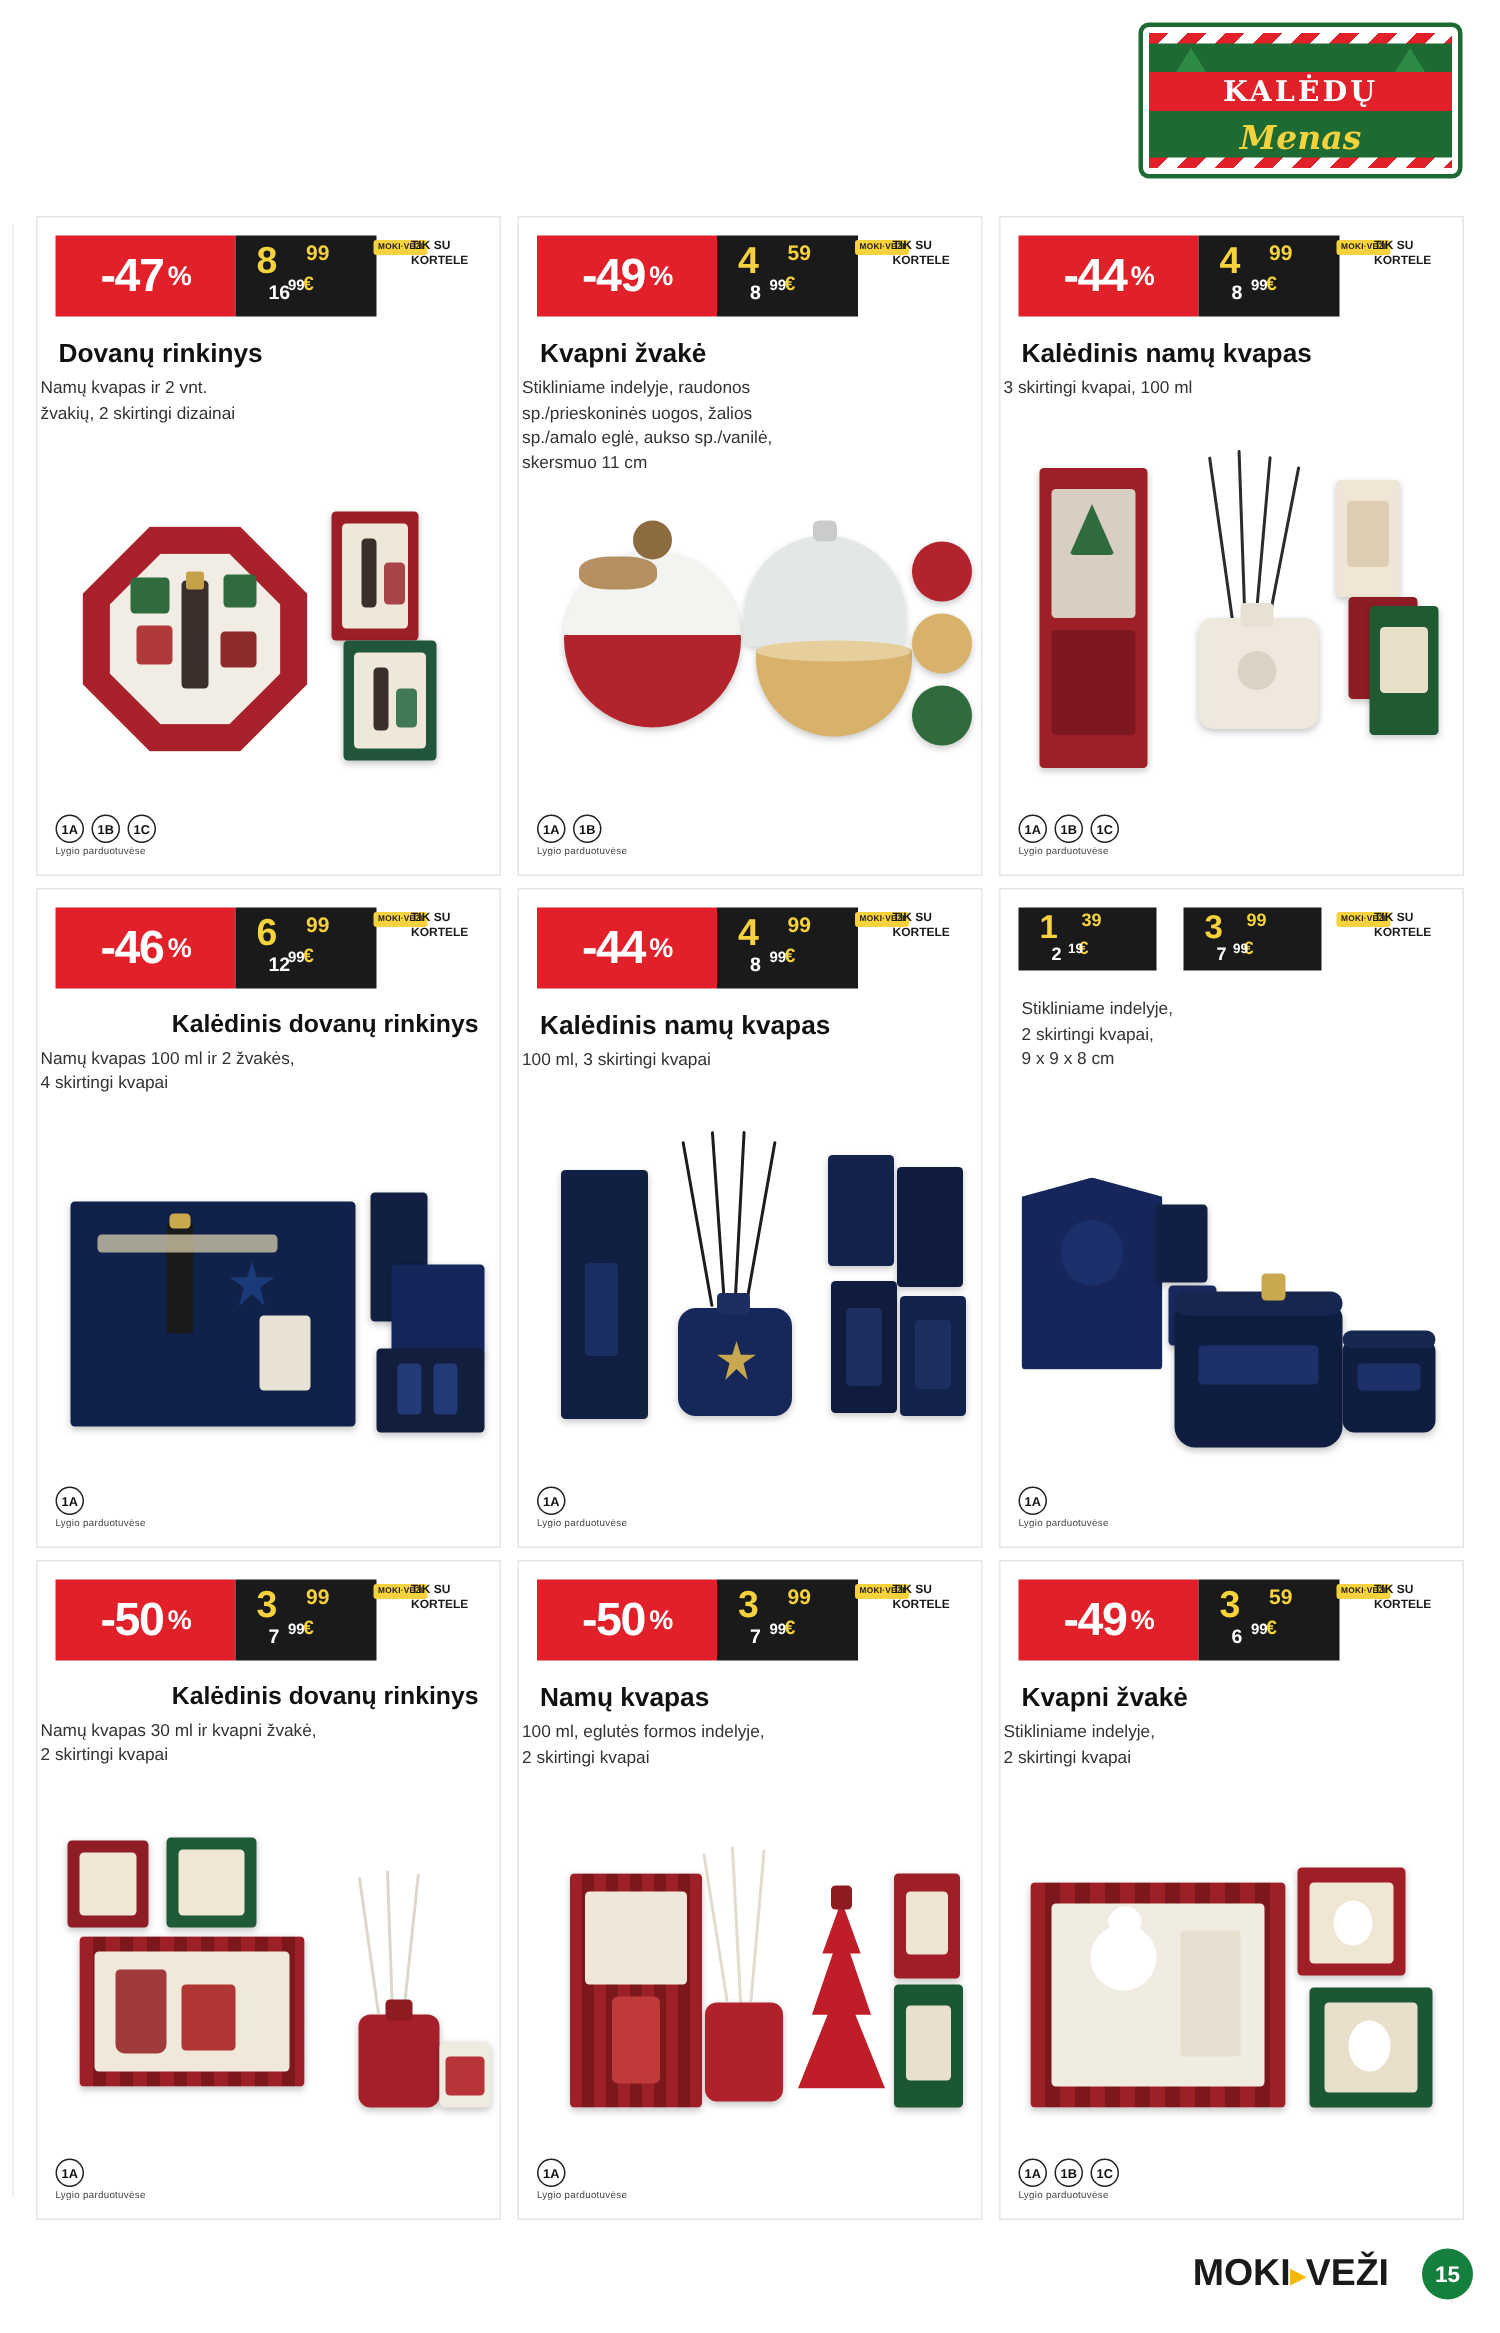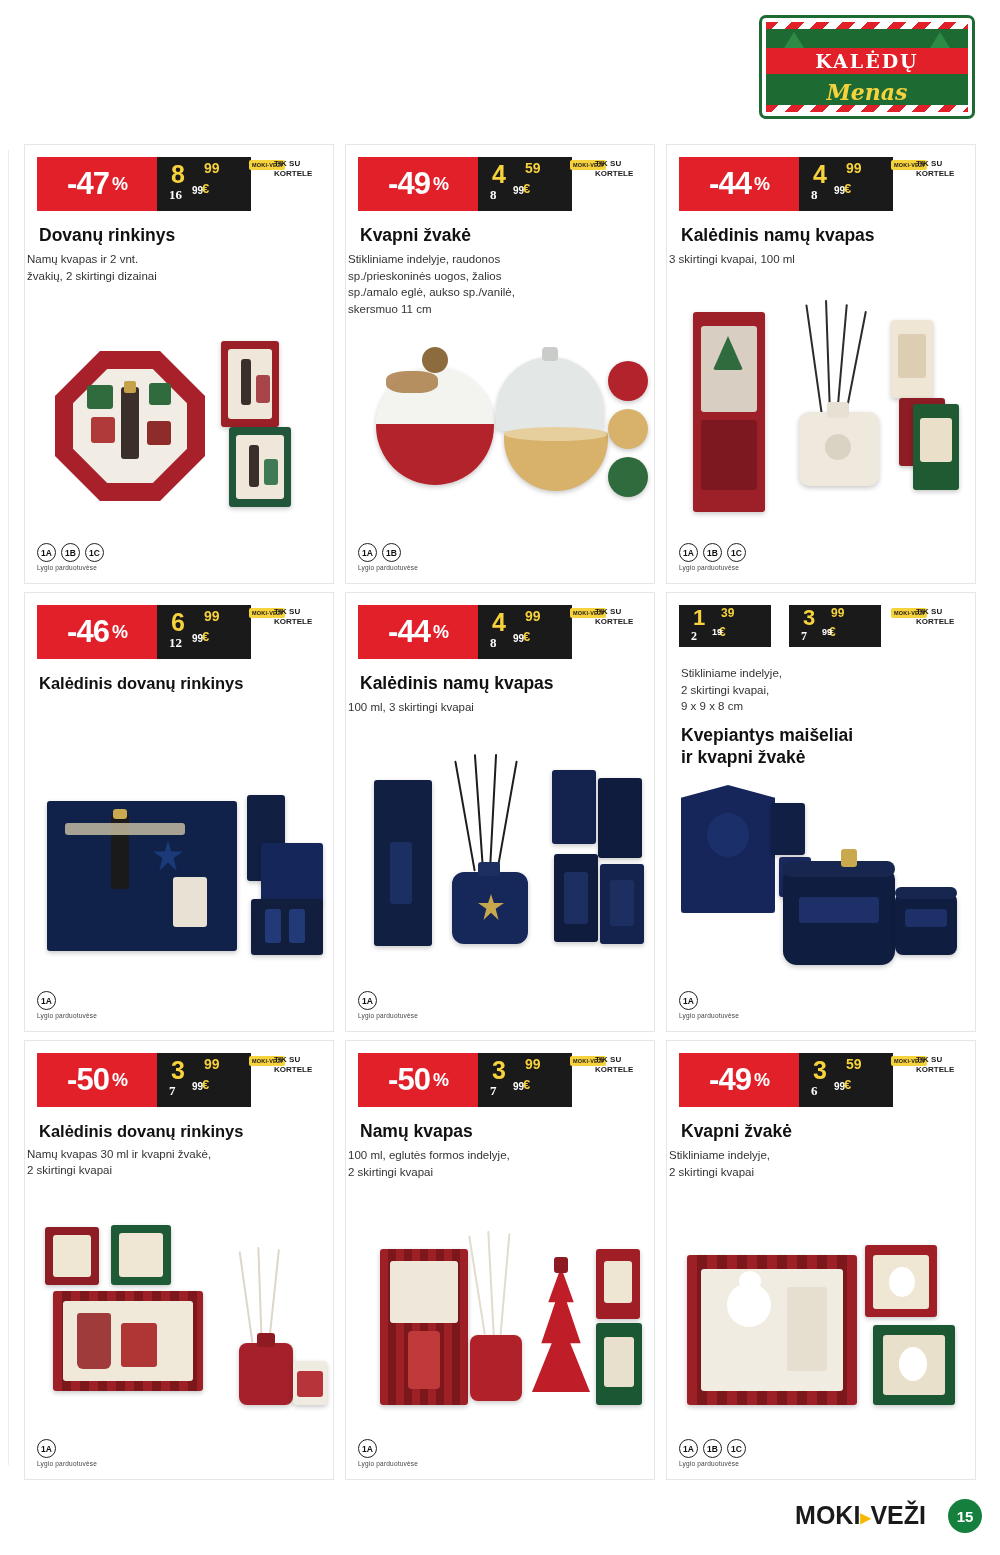--- a/index.html
+++ b/index.html
@@ -113,22 +113,22 @@
   }
   .pricebox .cents {
     position:absolute; left:47px; top:3px;
     font-size:14px; font-weight:bold;
   }
   .pricebox .eur {
     position:absolute; left:45px; top:24px;
     font-size:13px; font-weight:bold;
   }
   .pricebox .old {
-    position:absolute; left:12px; top:30px;
-    font-size:13px; color:#ffffff; font-weight:bold;font-family:Liberation Serif, serif;
+    position:absolute; left:22px; top:30px;
+    font-size:13px; color:#ffffff; font-weight:bold;
   }
   .pricebox .oldc {
     position:absolute; left:35px; top:28px;
     font-size:10px; color:#ffffff; font-weight:bold;
   }
   .mvtag {
     position:absolute;
     left:212px; top:3px;
     background:#f6d23c;
     color:#1a1a1a;
@@ -155,21 +155,21 @@
   .pricebar.dual .pricebox .old { top:24px; font-size:12px; }
   .pricebar.dual .pricebox .oldc { top:22px; left:33px; font-size:9px; }
 
   .card h3 {
     margin:14px 14px 4px 14px;
     font-size:17.5px;
     font-weight:bold;
     color:#111;
     line-height:1.25;
   }
-  .card h3.small { font-size:16.5px; }
+  .card h3.small { font-size:16.5px;text-align:right; }
   .card .desc {
     margin:0 2px;
     font-size:11.5px;
     color:#333;
     line-height:1.45;
   }
   .card .dualdesc {
     margin:6px 14px 0 14px;
     display:flex;
     gap:22px;
@@ -418,20 +418,22 @@
         <span class="cents">99</span>
         <span class="eur">€</span>
         <span class="old">12</span>
         <span class="oldc">99</span>
       </div>
       <div class="mvtag">MOKI·VEŽI</div>
       <div class="withcard" style="white-space:pre-line">TIK SU
 KORTELE</div>
     </div>
     <h3 class="small">Kalėdinis dovanų rinkinys</h3>
+    <div class="desc" style="white-space:pre-line">Namų kvapas 100 ml ir 2 žvakės,
+4 skirtingi kvapai</div>
 
     <div class="art">
 
       <div class="b sh" style="left:22px;top:44px;width:190px;height:150px;background:#10224a;"></div>
       <div class="b" style="left:86px;top:58px;width:18px;height:74px;background:#1a1a1a;border-radius:3px;"></div>
       <div class="b" style="left:88px;top:52px;width:14px;height:10px;background:#caa94e;"></div>
       <div class="b" style="left:128px;top:84px;width:30px;height:30px;background:#1b3a7a;clip-path:polygon(50% 0,61% 35%,100% 35%,68% 57%,79% 100%,50% 72%,21% 100%,32% 57%,0 35%,39% 35%);"></div>
       <div class="b" style="left:148px;top:120px;width:34px;height:50px;background:#e8e2d4;"></div>
       <div class="b" style="left:40px;top:66px;width:120px;height:12px;background:#d9cfae;opacity:.75;"></div>
 
@@ -517,22 +519,20 @@
       </div>
       <div class="mvtag">MOKI·VEŽI</div>
       <div class="withcard" style="white-space:pre-line">TIK SU
 KORTELE</div>
     </div>
     <div class="dualdesc">
       <div style="white-space:pre-line">Stikliniame indelyje,
 2 skirtingi kvapai,
 9 x 9 x 8 cm</div>
     </div>
-    <h3 style="white-space:pre-line;margin-top:10px">Kvepiantys maišeliai
-ir kvapni žvakė</h3>
 
     <div class="art">
 
       <div class="b sh" style="left:14px;top:28px;width:94px;height:128px;background:#16265a;clip-path:polygon(0 10%,50% 0,100% 10%,100% 100%,0 100%);"></div>
       <div class="b" style="left:40px;top:56px;width:42px;height:44px;background:#1e3470;border-radius:50%;opacity:.7;"></div>
       <div class="b sh" style="left:104px;top:46px;width:34px;height:52px;background:#111f44;"></div>
       <div class="b sh" style="left:112px;top:100px;width:32px;height:40px;background:#19295e;"></div>
 
       <div class="b sh" style="left:116px;top:112px;width:112px;height:96px;border-radius:10px 10px 14px 14px;background:#0f1d40;"></div>
       <div class="b" style="left:116px;top:104px;width:112px;height:16px;border-radius:8px;background:#16264f;"></div>

